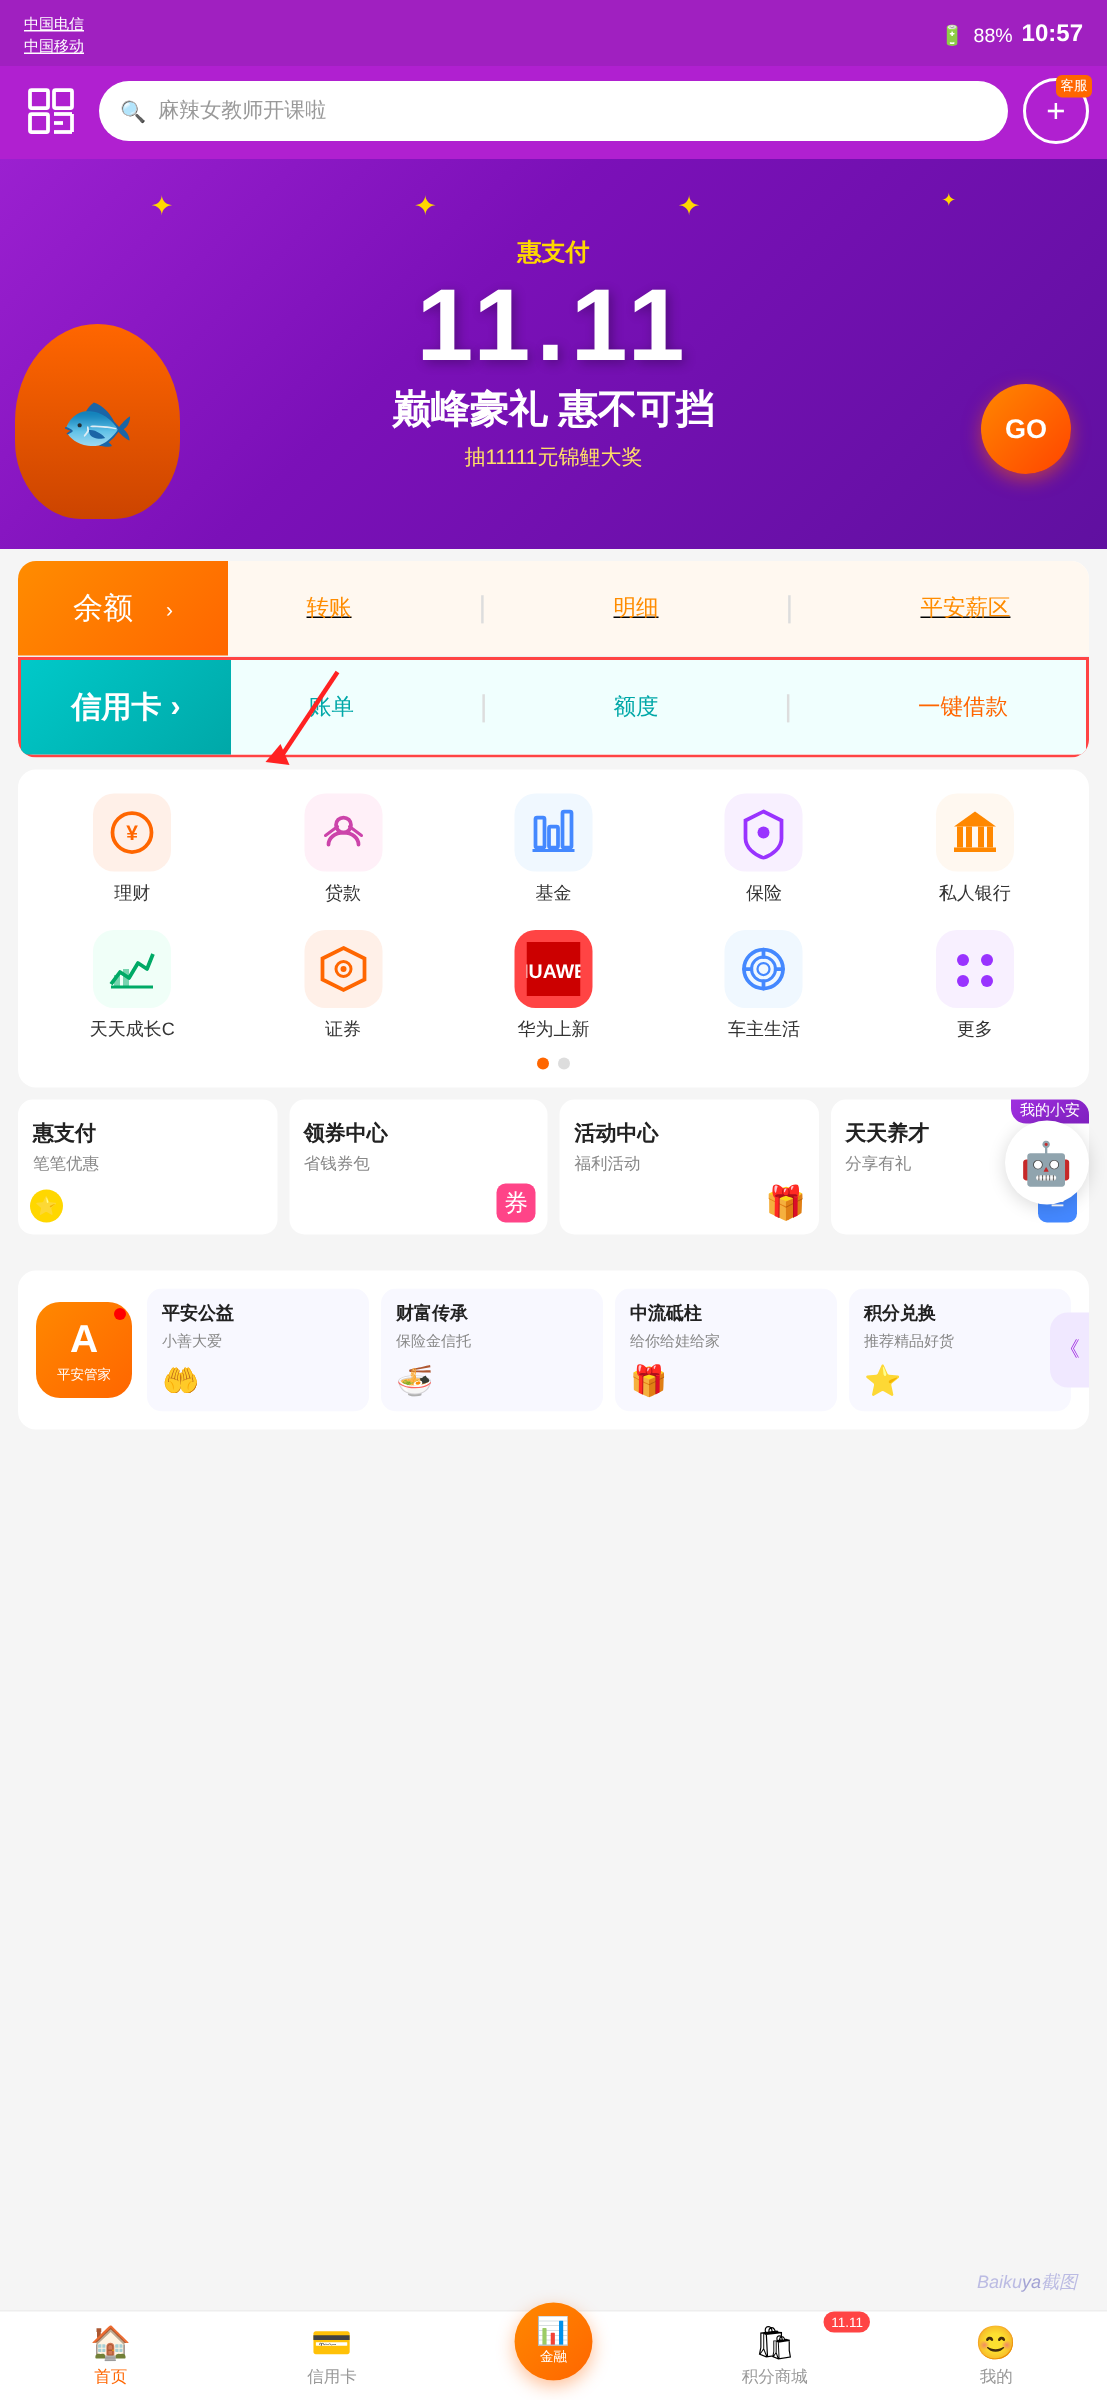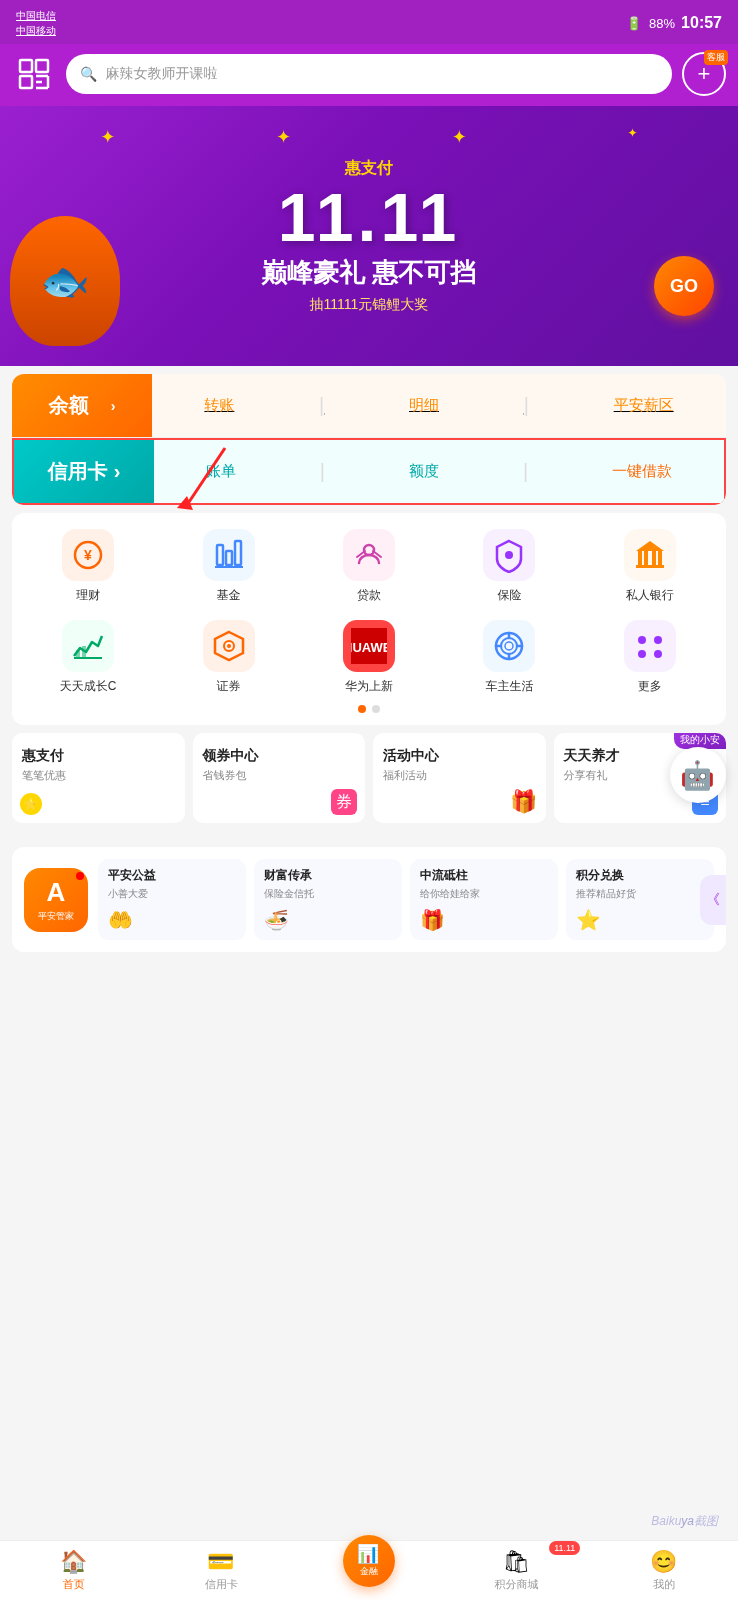--- a/index.html
+++ b/index.html
@@ -179,21 +179,21 @@
     .balance-row {
       display: flex;
       align-items: stretch;
       border-bottom: 1px solid #f0f0f0;
     }
     .balance-btn {
       background: linear-gradient(135deg, #ff8c00, #ff6600);
       color: white;
       padding: 18px 8px;
       font-size: 20px;
-      font-weight: bold;
+      font-weight: normal;
       display: flex;
       align-items: center;
       gap: 22px;
       min-width: 140px;
       justify-content: center;
     }
     .balance-arrow { font-size: 14px; }
     .balance-links {
       flex: 1;
       display: flex;
@@ -617,39 +617,39 @@
     <div class="icon-item">
       <div class="icon-circle" style="background:#fff0e8;">
         <svg width="32" height="32" viewBox="0 0 32 32">
           <circle cx="16" cy="16" r="13" fill="none" stroke="#ff6600" stroke-width="2.5"></circle>
           <text x="16" y="21" text-anchor="middle" font-size="14" fill="#ff6600" font-weight="bold">¥</text>
         </svg>
       </div>
       <span class="icon-label">理财</span>
     </div>
     <div class="icon-item">
+      <div class="icon-circle" style="background:#fff0f8;">
+        <svg width="36" height="36" viewBox="0 0 36 36">
+          <path d="M8 26 C8 22 12 18 18 18 C24 18 28 22 28 26" fill="none" stroke="#cc44aa" stroke-width="2.5" stroke-linecap="round"></path>
+          <circle cx="18" cy="13" r="5" fill="none" stroke="#cc44aa" stroke-width="2.5"></circle>
+          <path d="M6 20 L14 14 M22 14 L30 20" fill="none" stroke="#cc44aa" stroke-width="2" stroke-linecap="round"></path>
+        </svg>
+      </div>
+      <span class="icon-label">贷款</span>
+    </div>
+    <div class="icon-item">
       <div class="icon-circle" style="background:#f0f8ff;">
         <svg width="36" height="36" viewBox="0 0 36 36">
           <rect x="6" y="8" width="6" height="20" rx="1" fill="none" stroke="#4488ff" stroke-width="2.5"></rect>
           <rect x="15" y="14" width="6" height="14" rx="1" fill="none" stroke="#4488ff" stroke-width="2.5"></rect>
           <rect x="24" y="4" width="6" height="24" rx="1" fill="none" stroke="#4488ff" stroke-width="2.5"></rect>
           <line x1="4" y1="30" x2="32" y2="30" stroke="#4488ff" stroke-width="2"></line>
         </svg>
       </div>
       <span class="icon-label">基金</span>
-    </div>
-    <div class="icon-item">
-      <div class="icon-circle" style="background:#fff0f8;">
-        <svg width="36" height="36" viewBox="0 0 36 36">
-          <path d="M8 26 C8 22 12 18 18 18 C24 18 28 22 28 26" fill="none" stroke="#cc44aa" stroke-width="2.5" stroke-linecap="round"></path>
-          <circle cx="18" cy="13" r="5" fill="none" stroke="#cc44aa" stroke-width="2.5"></circle>
-          <path d="M6 20 L14 14 M22 14 L30 20" fill="none" stroke="#cc44aa" stroke-width="2" stroke-linecap="round"></path>
-        </svg>
-      </div>
-      <span class="icon-label">贷款</span>
     </div>
     <div class="icon-item">
       <div class="icon-circle" style="background:#f8f0ff;">
         <svg width="36" height="36" viewBox="0 0 36 36">
           <path d="M18 4 L30 10 L30 22 C30 28 24 33 18 35 C12 33 6 28 6 22 L6 10 Z" fill="none" stroke="#9933ff" stroke-width="2.5"></path>
           <circle cx="18" cy="18" r="4" fill="#9933ff"></circle>
         </svg>
       </div>
       <span class="icon-label">保险</span>
     </div>

